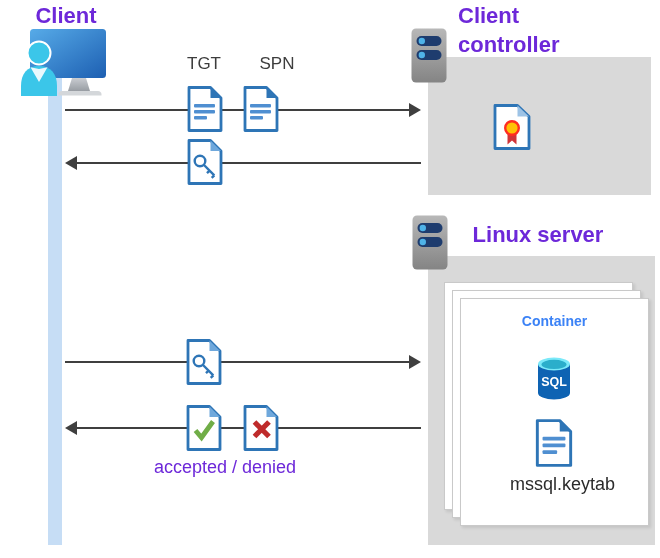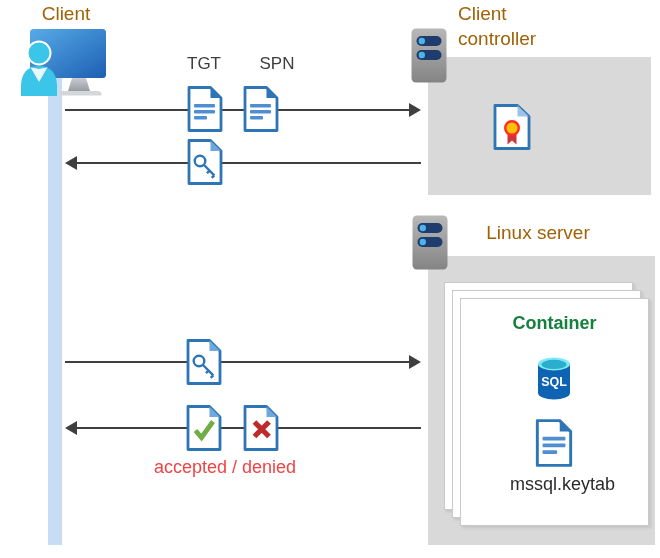--- a/index.html
+++ b/index.html
@@ -1,23 +1,23 @@
 <!DOCTYPE html>
 <html><head>
 <meta charset="utf-8">
 <style>
   html,body{margin:0;padding:0;background:#ffffff;}
   .stage{
     position:relative;width:660px;height:558px;background:#ffffff;
     font-family:"Liberation Sans","DejaVu Sans",sans-serif;overflow:hidden;
   }
   .abs{position:absolute;}
-  .hdr{font-weight:400;color:#a16207;font-size:19px;line-height:1.3;}
+  .hdr{font-weight:700;color:#6d28d9;font-size:22px;line-height:1.3;}
   .msg-label{color:#3d3d3d;font-size:17px;}
-  .big-label{color:#ef4444;font-size:18px;}
+  .big-label{color:#6d28d9;font-size:18px;}
   .center{text-align:center;}
   .graybox{background:#d9d9d9;}
   .lifeline{background:#c6ddf5;width:14px;}
   .arrow-line{height:2px;background:#3f3f3f;top:6px;position:absolute;}
   .arrow{height:14px;}
   .ah-right{position:absolute;right:0;top:0;width:0;height:0;
     border-left:12px solid #3f3f3f;border-top:7px solid transparent;border-bottom:7px solid transparent;}
   .ah-left{position:absolute;left:0;top:0;width:0;height:0;
     border-right:12px solid #3f3f3f;border-top:7px solid transparent;border-bottom:7px solid transparent;}
   .card{position:absolute;width:187px;height:226px;background:#ffffff;
@@ -131,21 +131,21 @@
     <circle cx="11.8" cy="14" r="3.2" fill="#4fb3e8"></circle>
     <rect x="6.5" y="23" width="25" height="10" rx="5" fill="#1e3c6e"></rect>
     <circle cx="11.8" cy="28" r="3.2" fill="#4fb3e8"></circle>
   </svg>
 
   <div class="abs hdr z2" style="left:458px;top:221px;width:160px;white-space:nowrap;text-align:center;">Linux server</div>
 
   <div class="card z1" style="left:444px;top:282px;"></div>
   <div class="card z1" style="left:452px;top:290px;"></div>
   <div class="card z2" style="left:460px;top:298px;">
-    <div class="center" style="margin-top:14px;font-weight:700;font-size:18px;color:#15803d;">Container</div>
+    <div class="center" style="margin-top:14px;font-weight:700;font-size:14px;color:#3b82f6;">Container</div>
 
     <svg style="position:absolute;left:75px;top:56px;" width="36" height="46" viewBox="0 0 36 46">
       <path d="M2,9 V38 A16,6.5 0 0 0 34,38 V9 Z" fill="#0e63b3"></path>
       <ellipse cx="18" cy="9" rx="16" ry="6.5" fill="#7be9f9"></ellipse>
       <ellipse cx="18" cy="9.4" rx="12.5" ry="4.6" fill="#2baecb"></ellipse>
       <text x="18" y="31" text-anchor="middle" fill="#ffffff" font-size="12.5" font-weight="700">SQL</text>
     </svg>
 
     <svg style="position:absolute;left:73px;top:119px;" width="40" height="50" viewBox="0 0 38 48">
       <path d="M3,2.5 H24.5 L35,13 V45.5 H3 Z" fill="#ffffff" stroke="#2e75b6" stroke-width="2.8" stroke-linejoin="round"></path>

